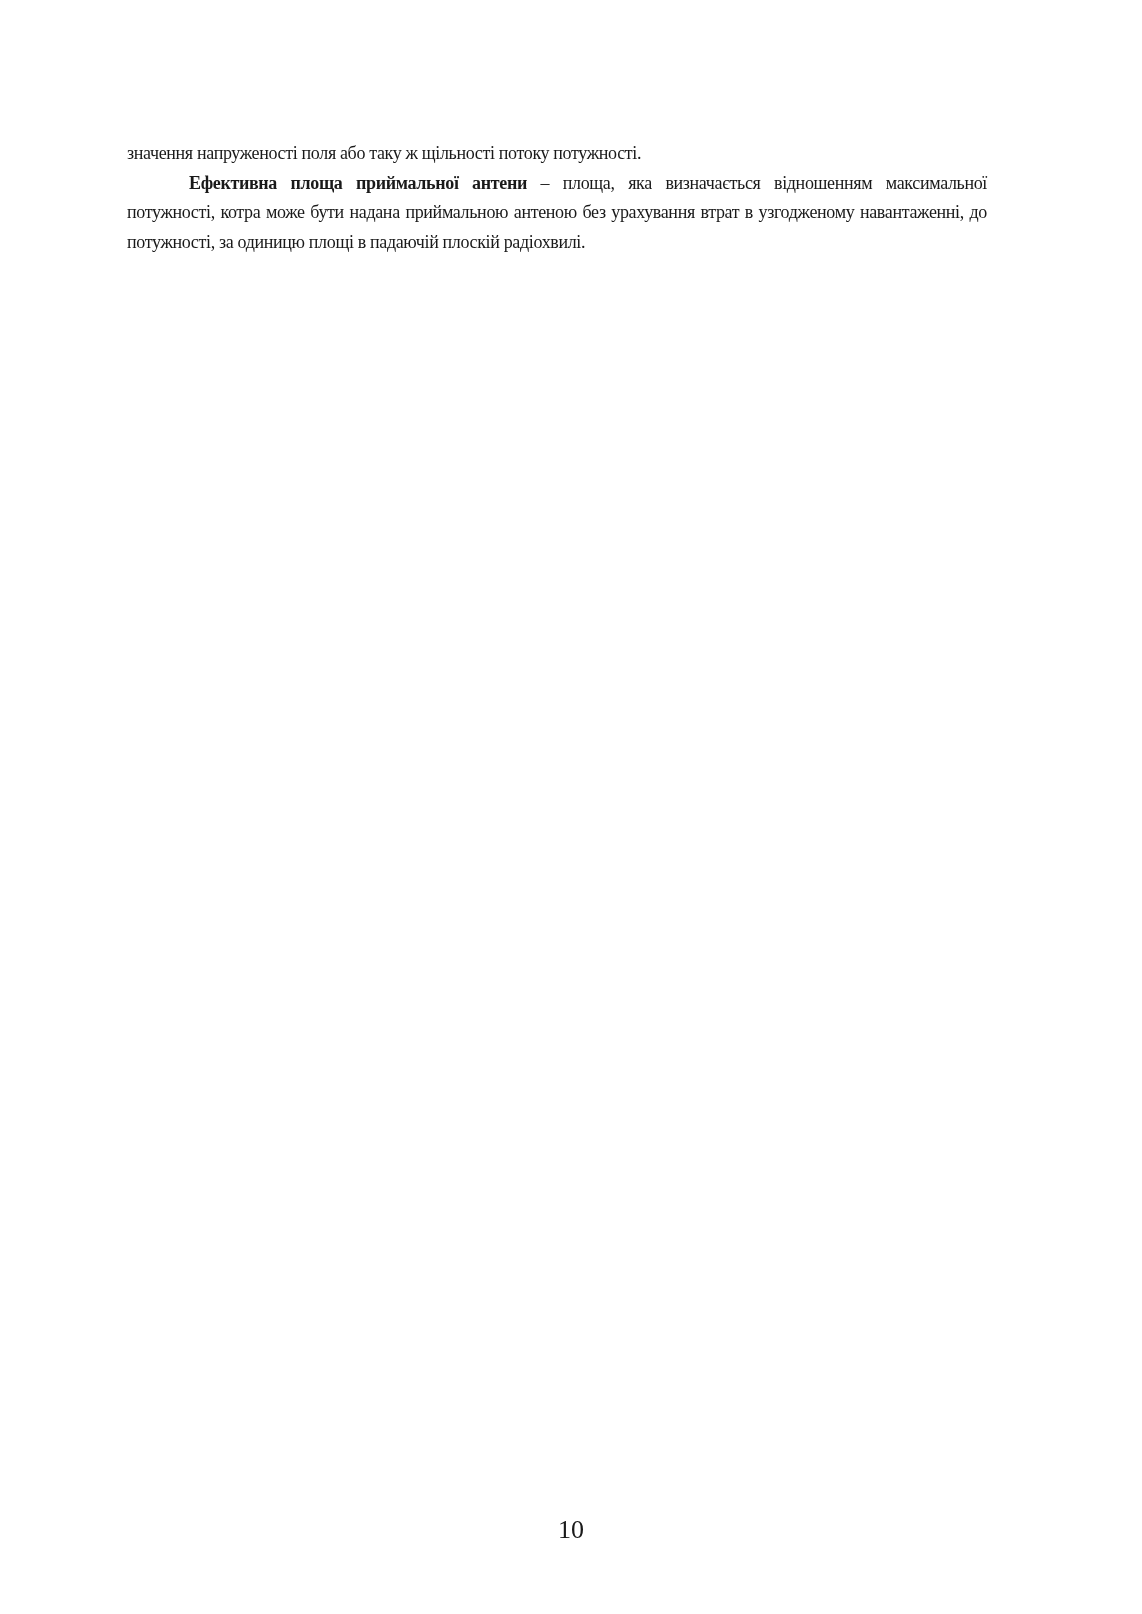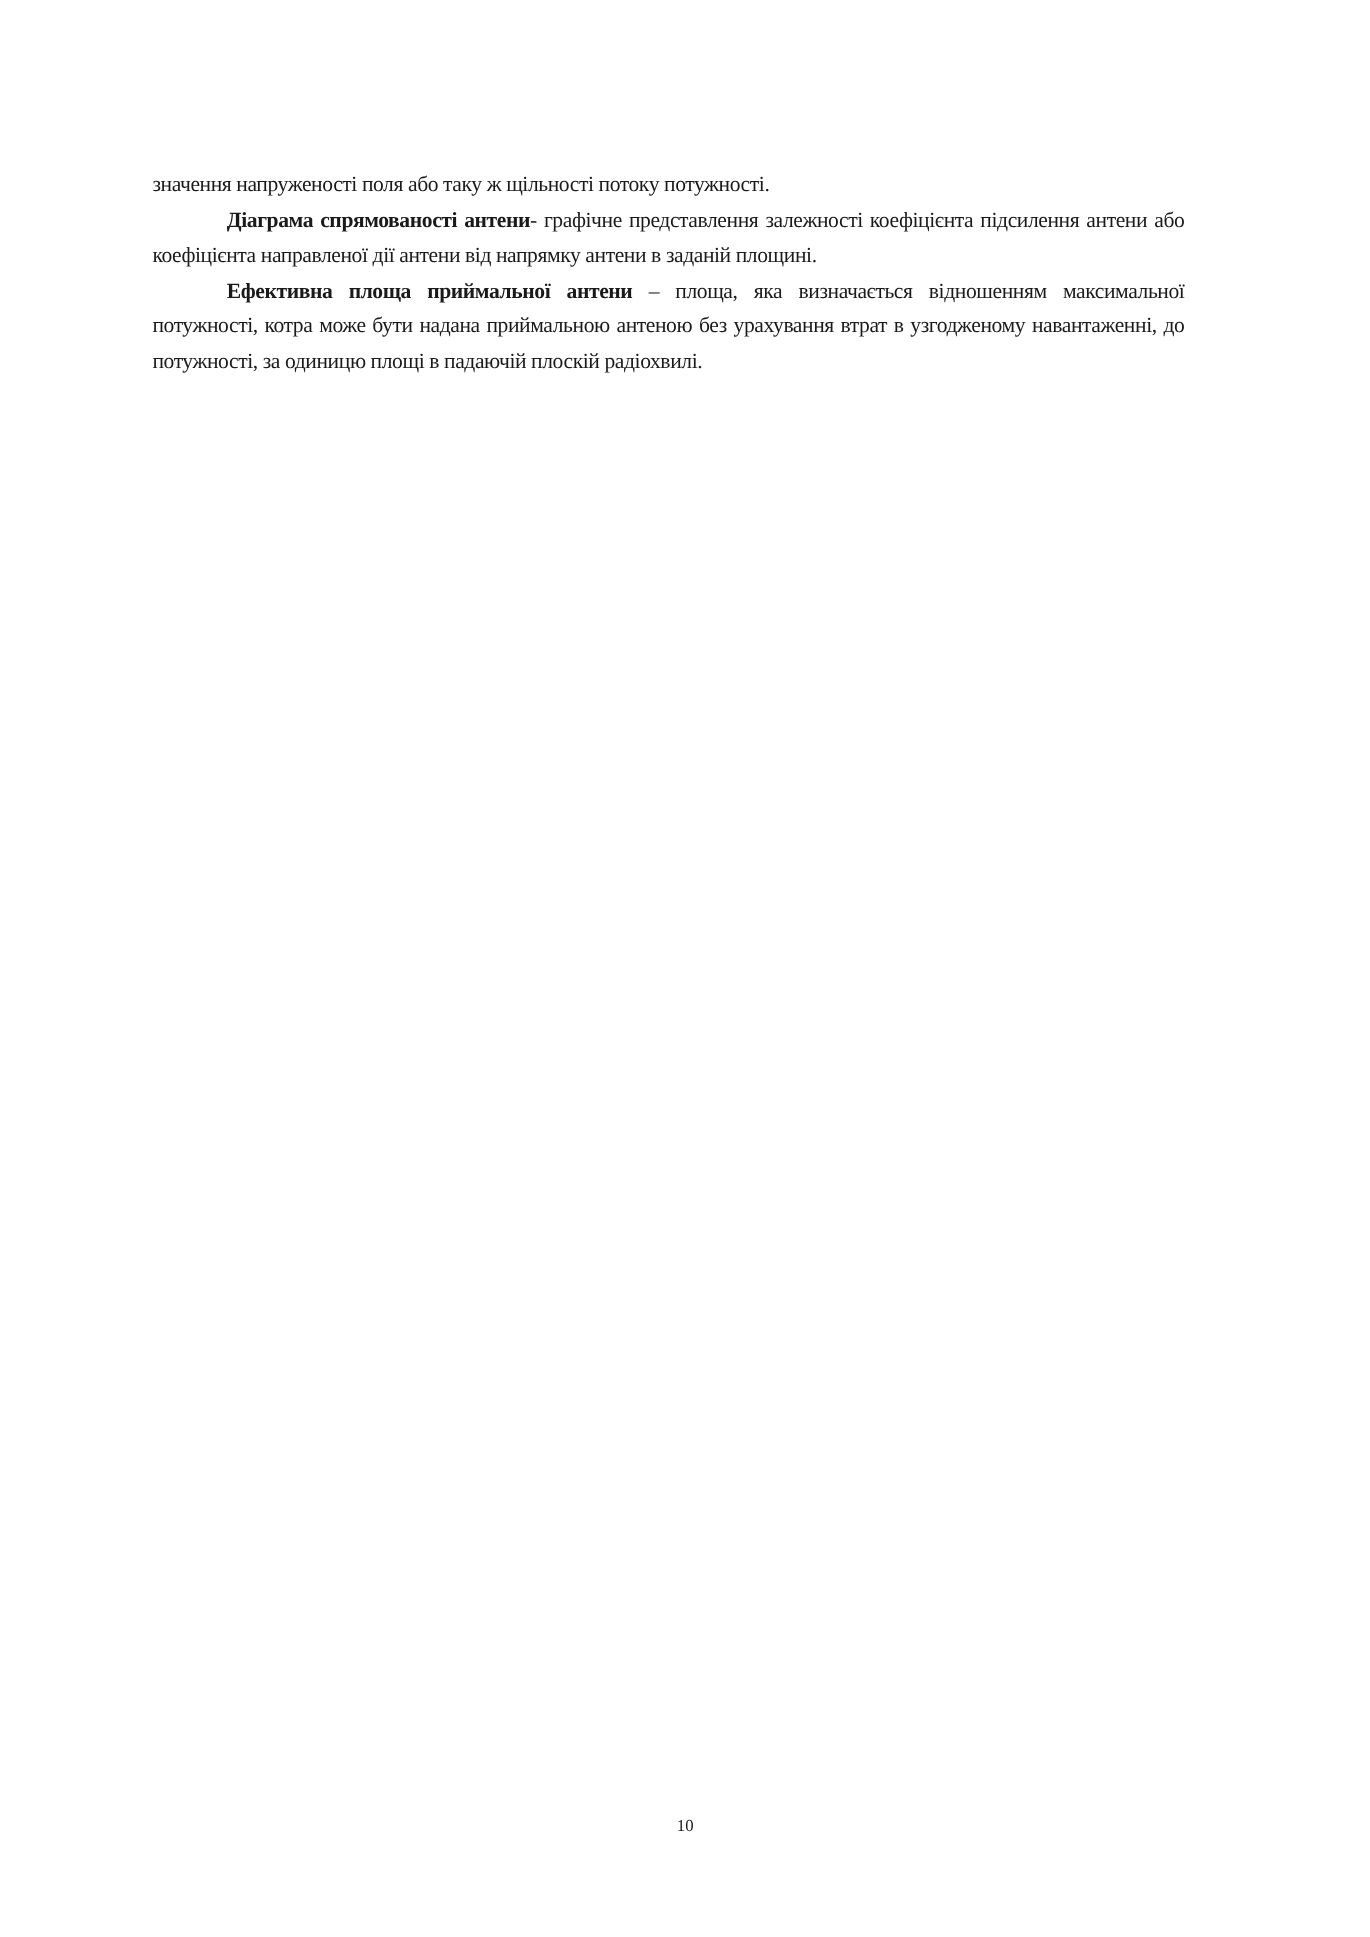--- a/index.html
+++ b/index.html
@@ -33,33 +33,32 @@
     }
     .term {
       font-weight: bold;
     }
     .page-number {
       position: absolute;
       top: 1515px;
       left: 0;
       width: 1142px;
       text-align: center;
-      font-size: 14px;
+      font-size: 26px;
       font-family: "Liberation Serif", "DejaVu Serif", serif;
       color: #1a1a1a;
     }
   </style>
 </head>
 <body>
 
 <div class="page">
   <p class="para">значення напруженості поля або таку ж щільності потоку потужності.</p>
 
 
-  <p class="para indent"><span class="term">Діаграма спрямованості антени</span><span>- </span><span>графічне представлення залежності коефіцієнта підсилення антени або коефіцієнта направленої дії антени від напрямку антени в заданій площині.</span></p>
 
 
 
 
   <p class="para indent"><span class="term">Ефективна площа приймальної антени</span><span> – </span><span>площа, яка визначається відношенням максимальної потужності, котра може бути надана приймальною антеною без урахування втрат в узгодженому навантаженні, до потужності, за одиницю площі в падаючій плоскій радіохвилі.</span></p>
 </div>
 
 <div class="page-number">10</div>
 
 </body></html>

